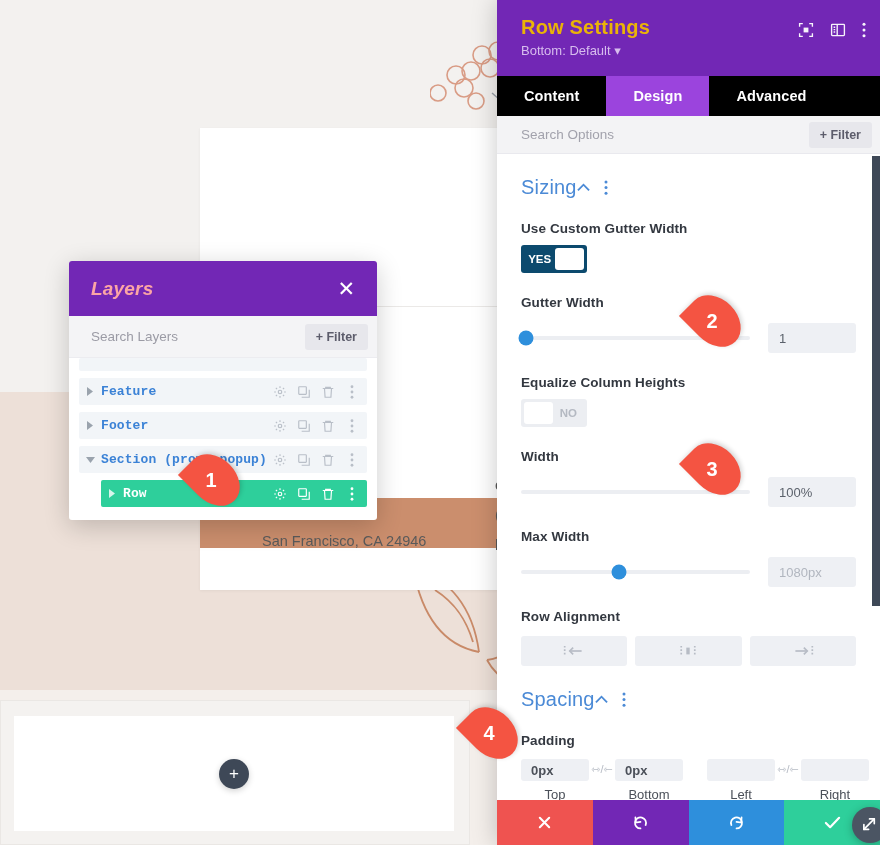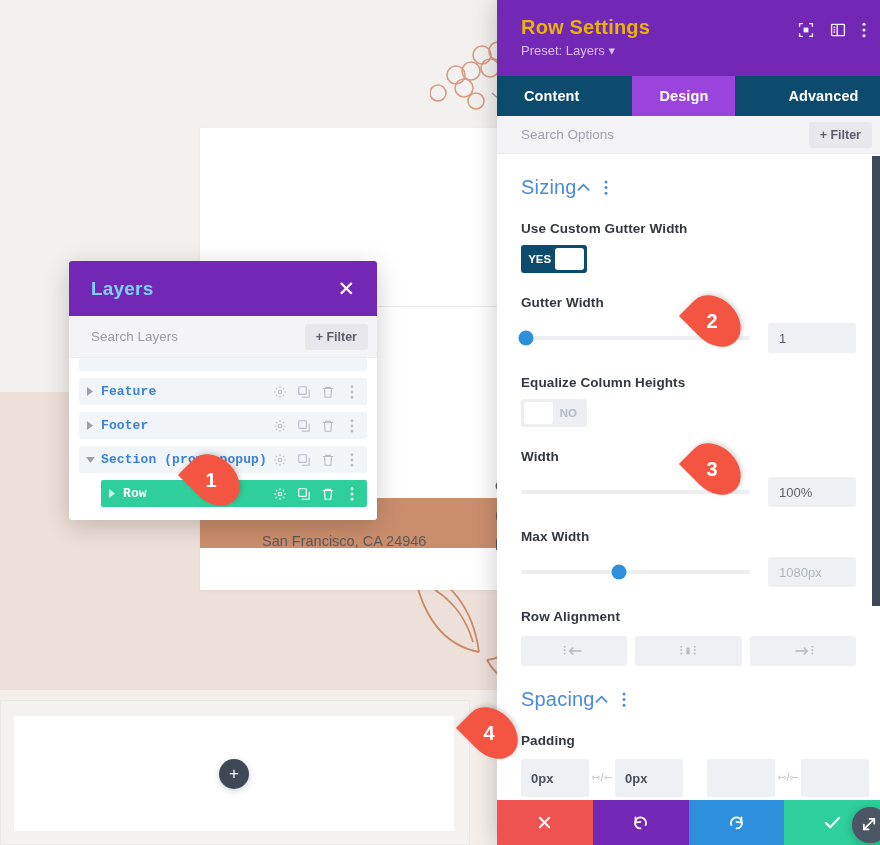--- a/index.html
+++ b/index.html
@@ -153,24 +153,25 @@
 
   .layers-header {
     height: 55px;
     background: #7227b5;
     display: flex;
     align-items: center;
     justify-content: space-between;
     padding: 0 17px 0 22px;
   }
   .layers-title {
-    color: #7dd3fc;
+    color: #fca5a5;
     font-size: 19px;
     font-weight: bold;
     letter-spacing: .2px;
+    font-style: italic;
   }
   .layers-close {
     color: #fff;
     font-size: 21px;
     line-height: 1;
     cursor: pointer;
     font-weight: 300;
     padding: 3px 5px;
   }
 
@@ -300,22 +301,21 @@
     cursor: pointer;
     display: flex;
     align-items: center;
     justify-content: center;
     opacity: .95;
   }
 
   .rs-tabs {
     display: flex;
     height: 40px;
-    background: #0c4a6e;
-    gap: 26px;
+    background: #000000;
   }
   .rs-tab {
     flex: 0 0 auto;
     padding: 0 27px;
     display: flex;
     align-items: center;
     justify-content: center;
     color: #ffffff;
     font-size: 14.5px;
     font-weight: bold;
@@ -449,21 +449,21 @@
 
   
   .pad-grid {
     display: flex;
     align-items: flex-start;
     margin-top: 11px;
   }
   .pad-pair { display: flex; align-items: center; }
   .pad-cell { width: 68px; }
   .pad-input {
-    height: 38px;
+    height: 22px;
     background: #eef0f4;
     border-radius: 3px;
     display: flex;
     align-items: center;
     padding: 0 10px;
     font-size: 13px;
     color: #4b5059;
     font-weight: bold;
     cursor: text;
   }
@@ -799,21 +799,21 @@
         </div>
       </div>
     </div>
   </div>
 
   <div class="rs-panel">
 
     <div class="rs-header">
       <div class="rs-title">Row Settings</div>
       <div class="rs-preset">
-        <span>Preset: Layers</span>
+        <span>Bottom: Default</span>
         <span> ▾</span>
       </div>
       <div class="rs-header-icons">
         <span class="hi">
           <svg width="16" height="16" viewBox="0 0 20 20" fill="none" stroke="currentColor" stroke-width="1.7">
             <path d="M2 6V2h4M18 6V2h-4M2 14v4h4M18 14v4h-4"></path>
               <rect x="7" y="7" width="6" height="6" fill="currentColor" stroke="none"></rect>
           </svg>
         </span>
         <span class="hi">

